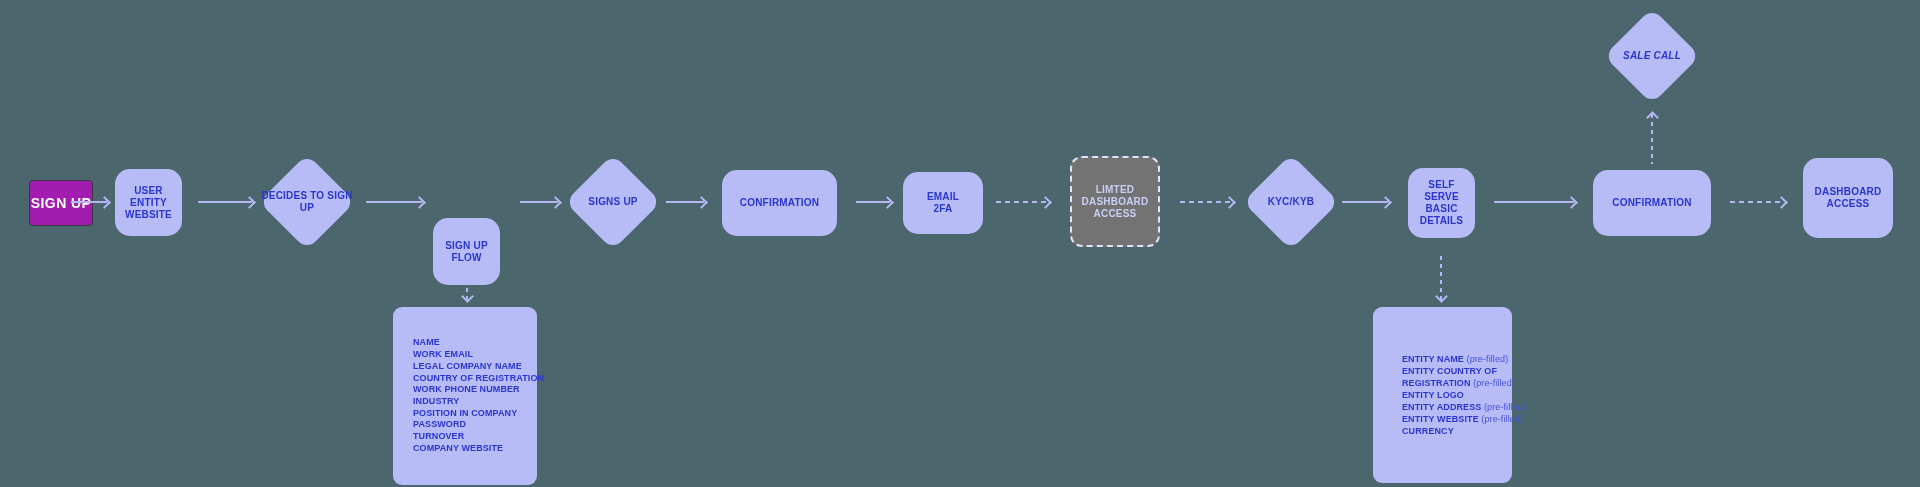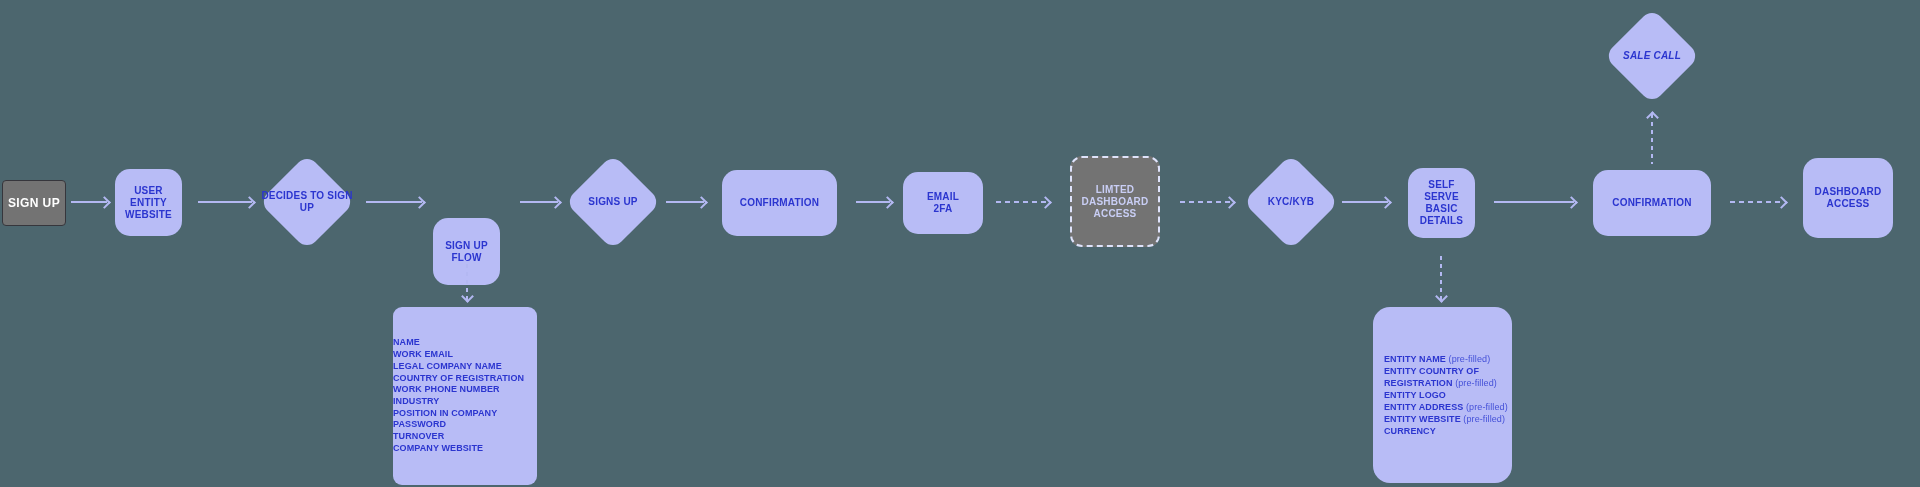--- a/index.html
+++ b/index.html
@@ -8,22 +8,22 @@
     background:#4c666e;
     font-family:"Liberation Sans","DejaVu Sans",sans-serif;
   }
   .node{
     position:absolute;display:flex;align-items:center;justify-content:center;
     text-align:center;font-weight:700;font-size:10px;line-height:12px;
     color:#2b35cf;background:#b8bcf6;letter-spacing:.2px;
   }
   .rect{border-radius:15px;}
   .start{
-    background:#737373;color:#ffffff;border:1px solid #36363c;
-    border-radius:4px;font-size:12px;letter-spacing:.4px;
+    background:#a21caf;color:#ffffff;border:1px solid #36363c;
+    border-radius:4px;font-size:14px;letter-spacing:.4px;margin-left:27px;
   }
   .highlight{
     background:#737373;color:#c9cef5;border:2px dashed #dfe3fb;border-radius:12px;
     padding:0 4px;box-sizing:border-box;
   }
   .diamond{position:absolute;}
   .diamond-bg{
     position:absolute;left:50%;top:50%;width:68px;height:68px;
     transform:translate(-50%,-50%) rotate(45deg);
     background:#b8bcf6;border-radius:12px;
@@ -33,22 +33,22 @@
     text-align:center;font-weight:700;font-size:10px;line-height:12px;color:#2b35cf;
     letter-spacing:.2px;
   }
   .listbox{
     position:absolute;background:#b8bcf6;border-radius:9px;
     display:flex;flex-direction:column;justify-content:center;
     color:#2b35cf;font-weight:700;font-size:9px;letter-spacing:.1px;
     box-sizing:border-box;
   }
   .listbox .line{white-space:nowrap;}
-  .list-1{line-height:11.7px;}
-  .list-2{line-height:12px;padding-left:11px;border-radius:17px;}
+  .list-1{line-height:11.7px;padding-left:20px;}
+  .list-2{line-height:12px;padding-left:29px;}
   .suffix{font-weight:400;color:#4450d8;}
   .harrow{position:absolute;height:2px;background:#b3b8f2;}
   .harrow.dashed{
     background:repeating-linear-gradient(to right,#b3b8f2 0 5px,transparent 5px 9px);
   }
   .varrow{
     position:absolute;width:2px;
     background:repeating-linear-gradient(to bottom,#b3b8f2 0 4px,transparent 4px 8px);
   }
   .chev{position:absolute;width:7px;height:7px;border-color:#b3b8f2;}

